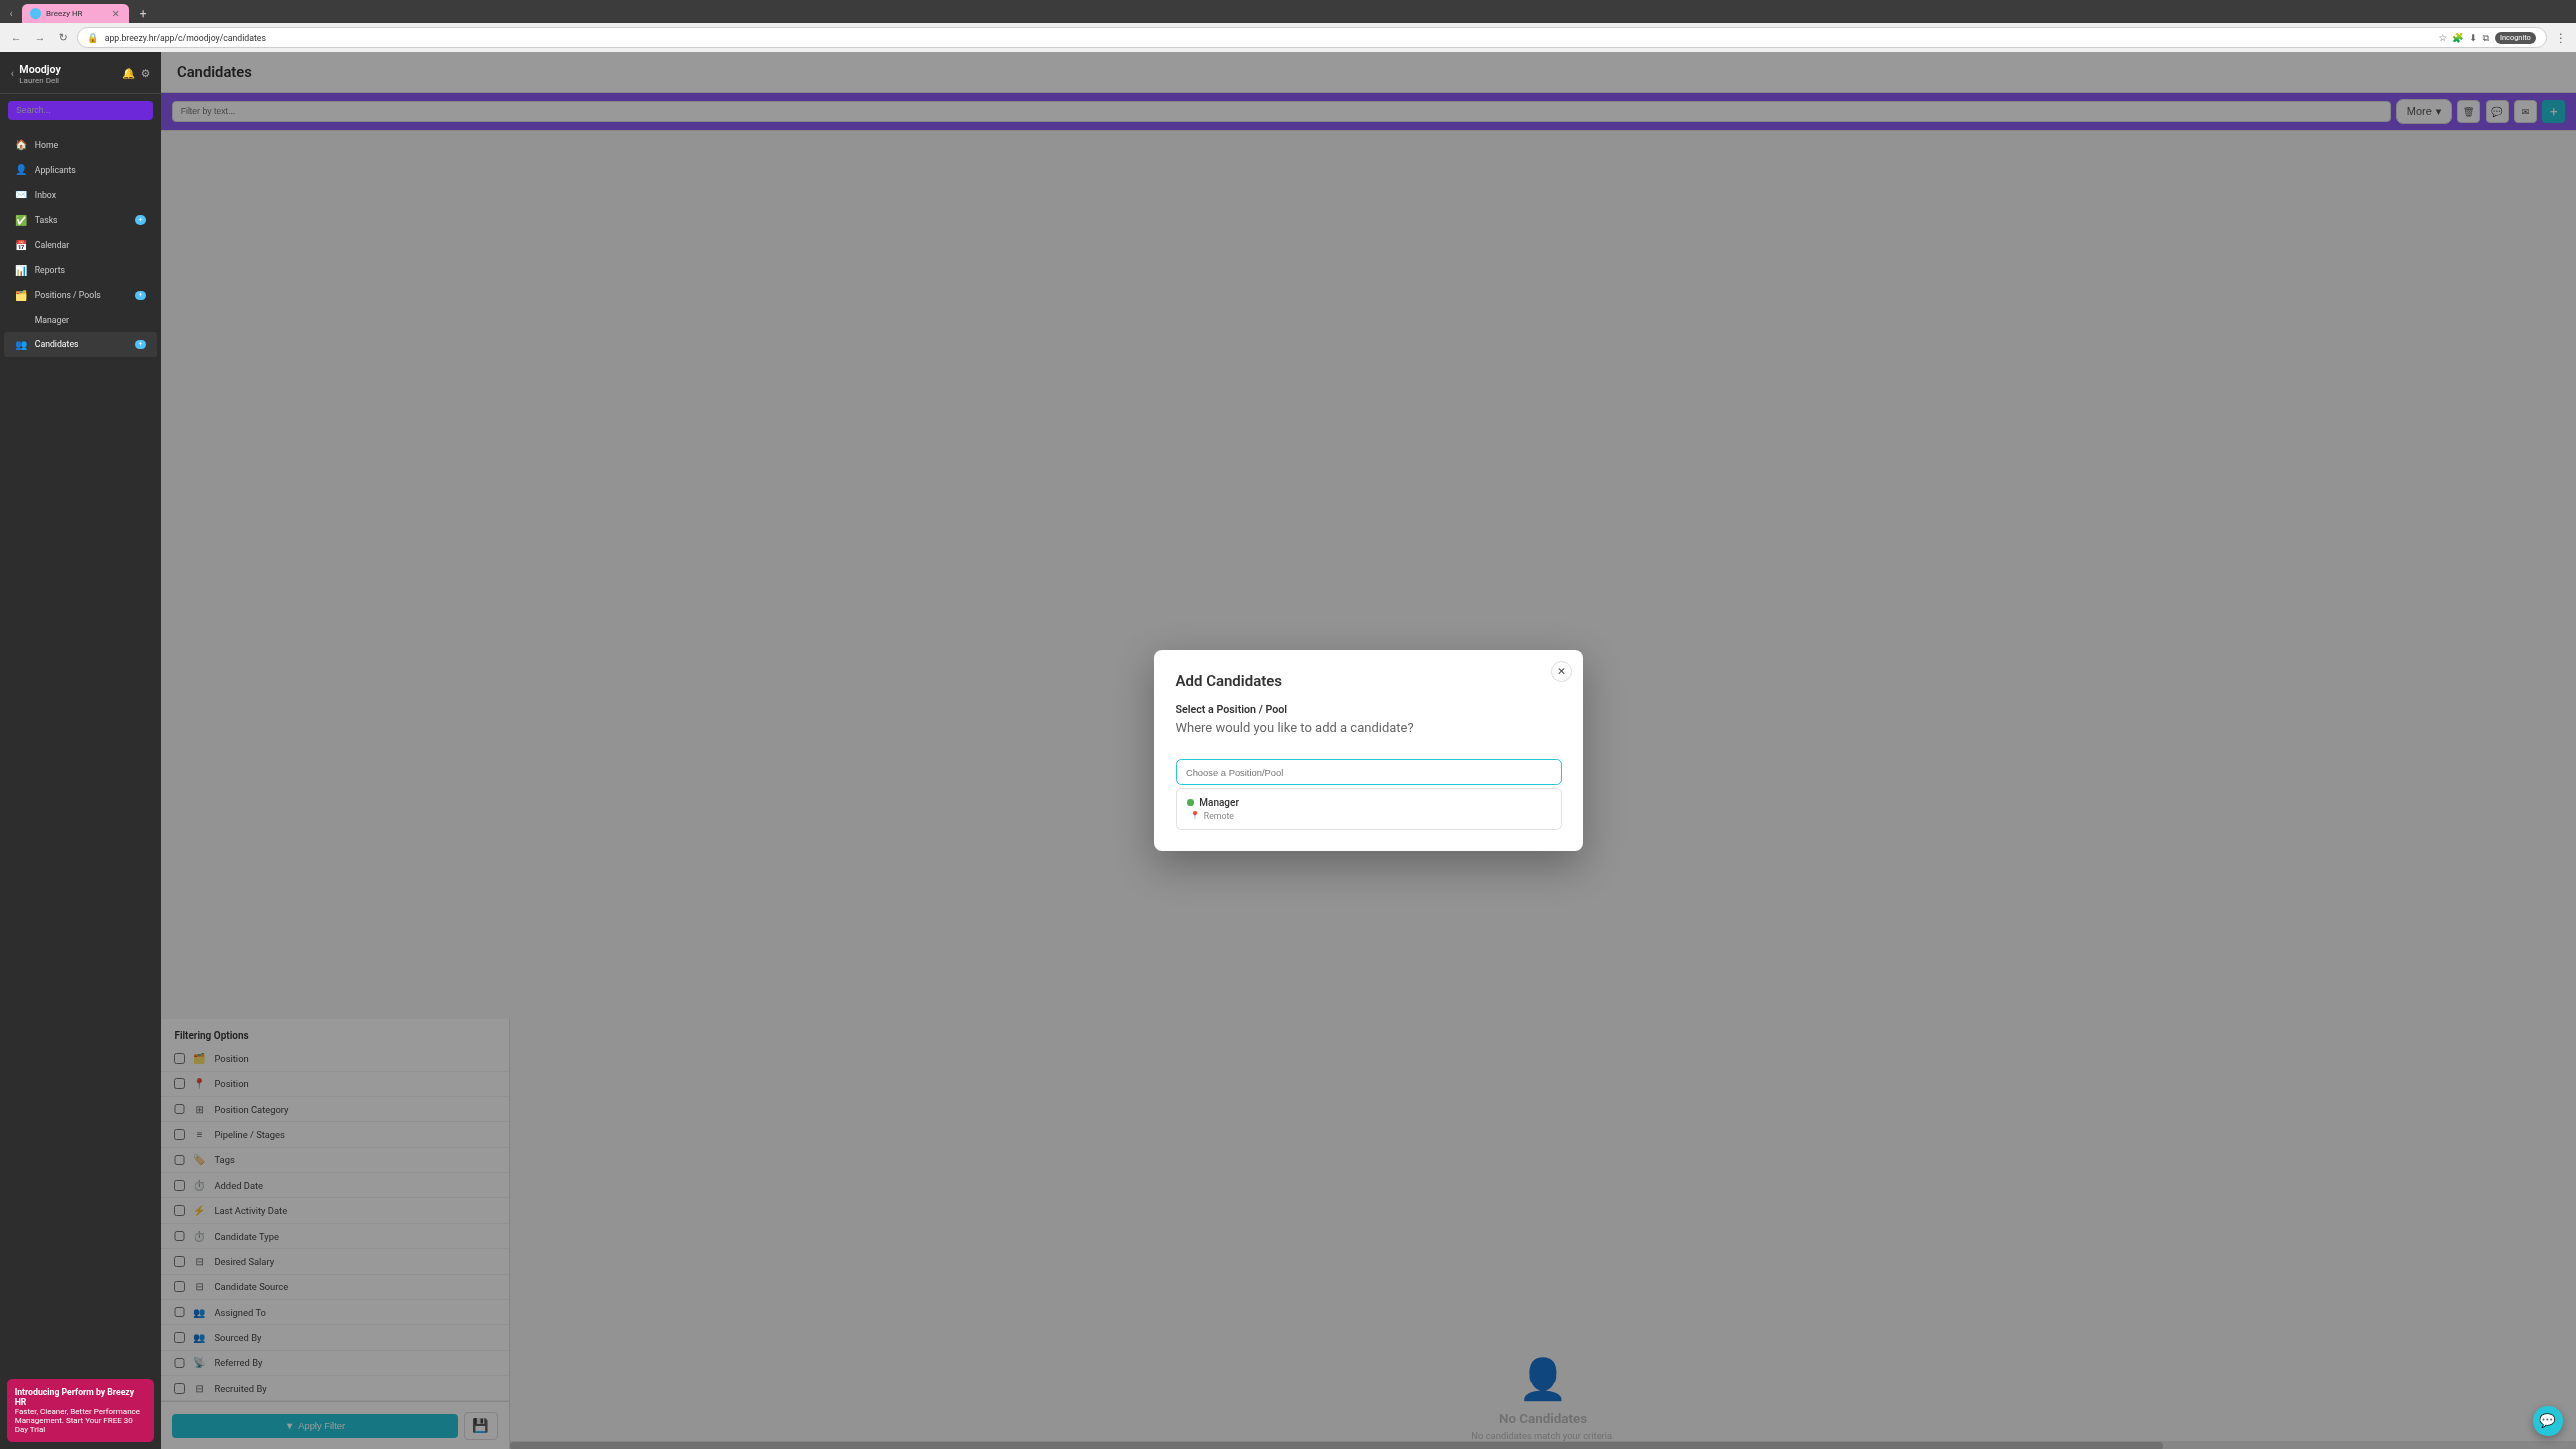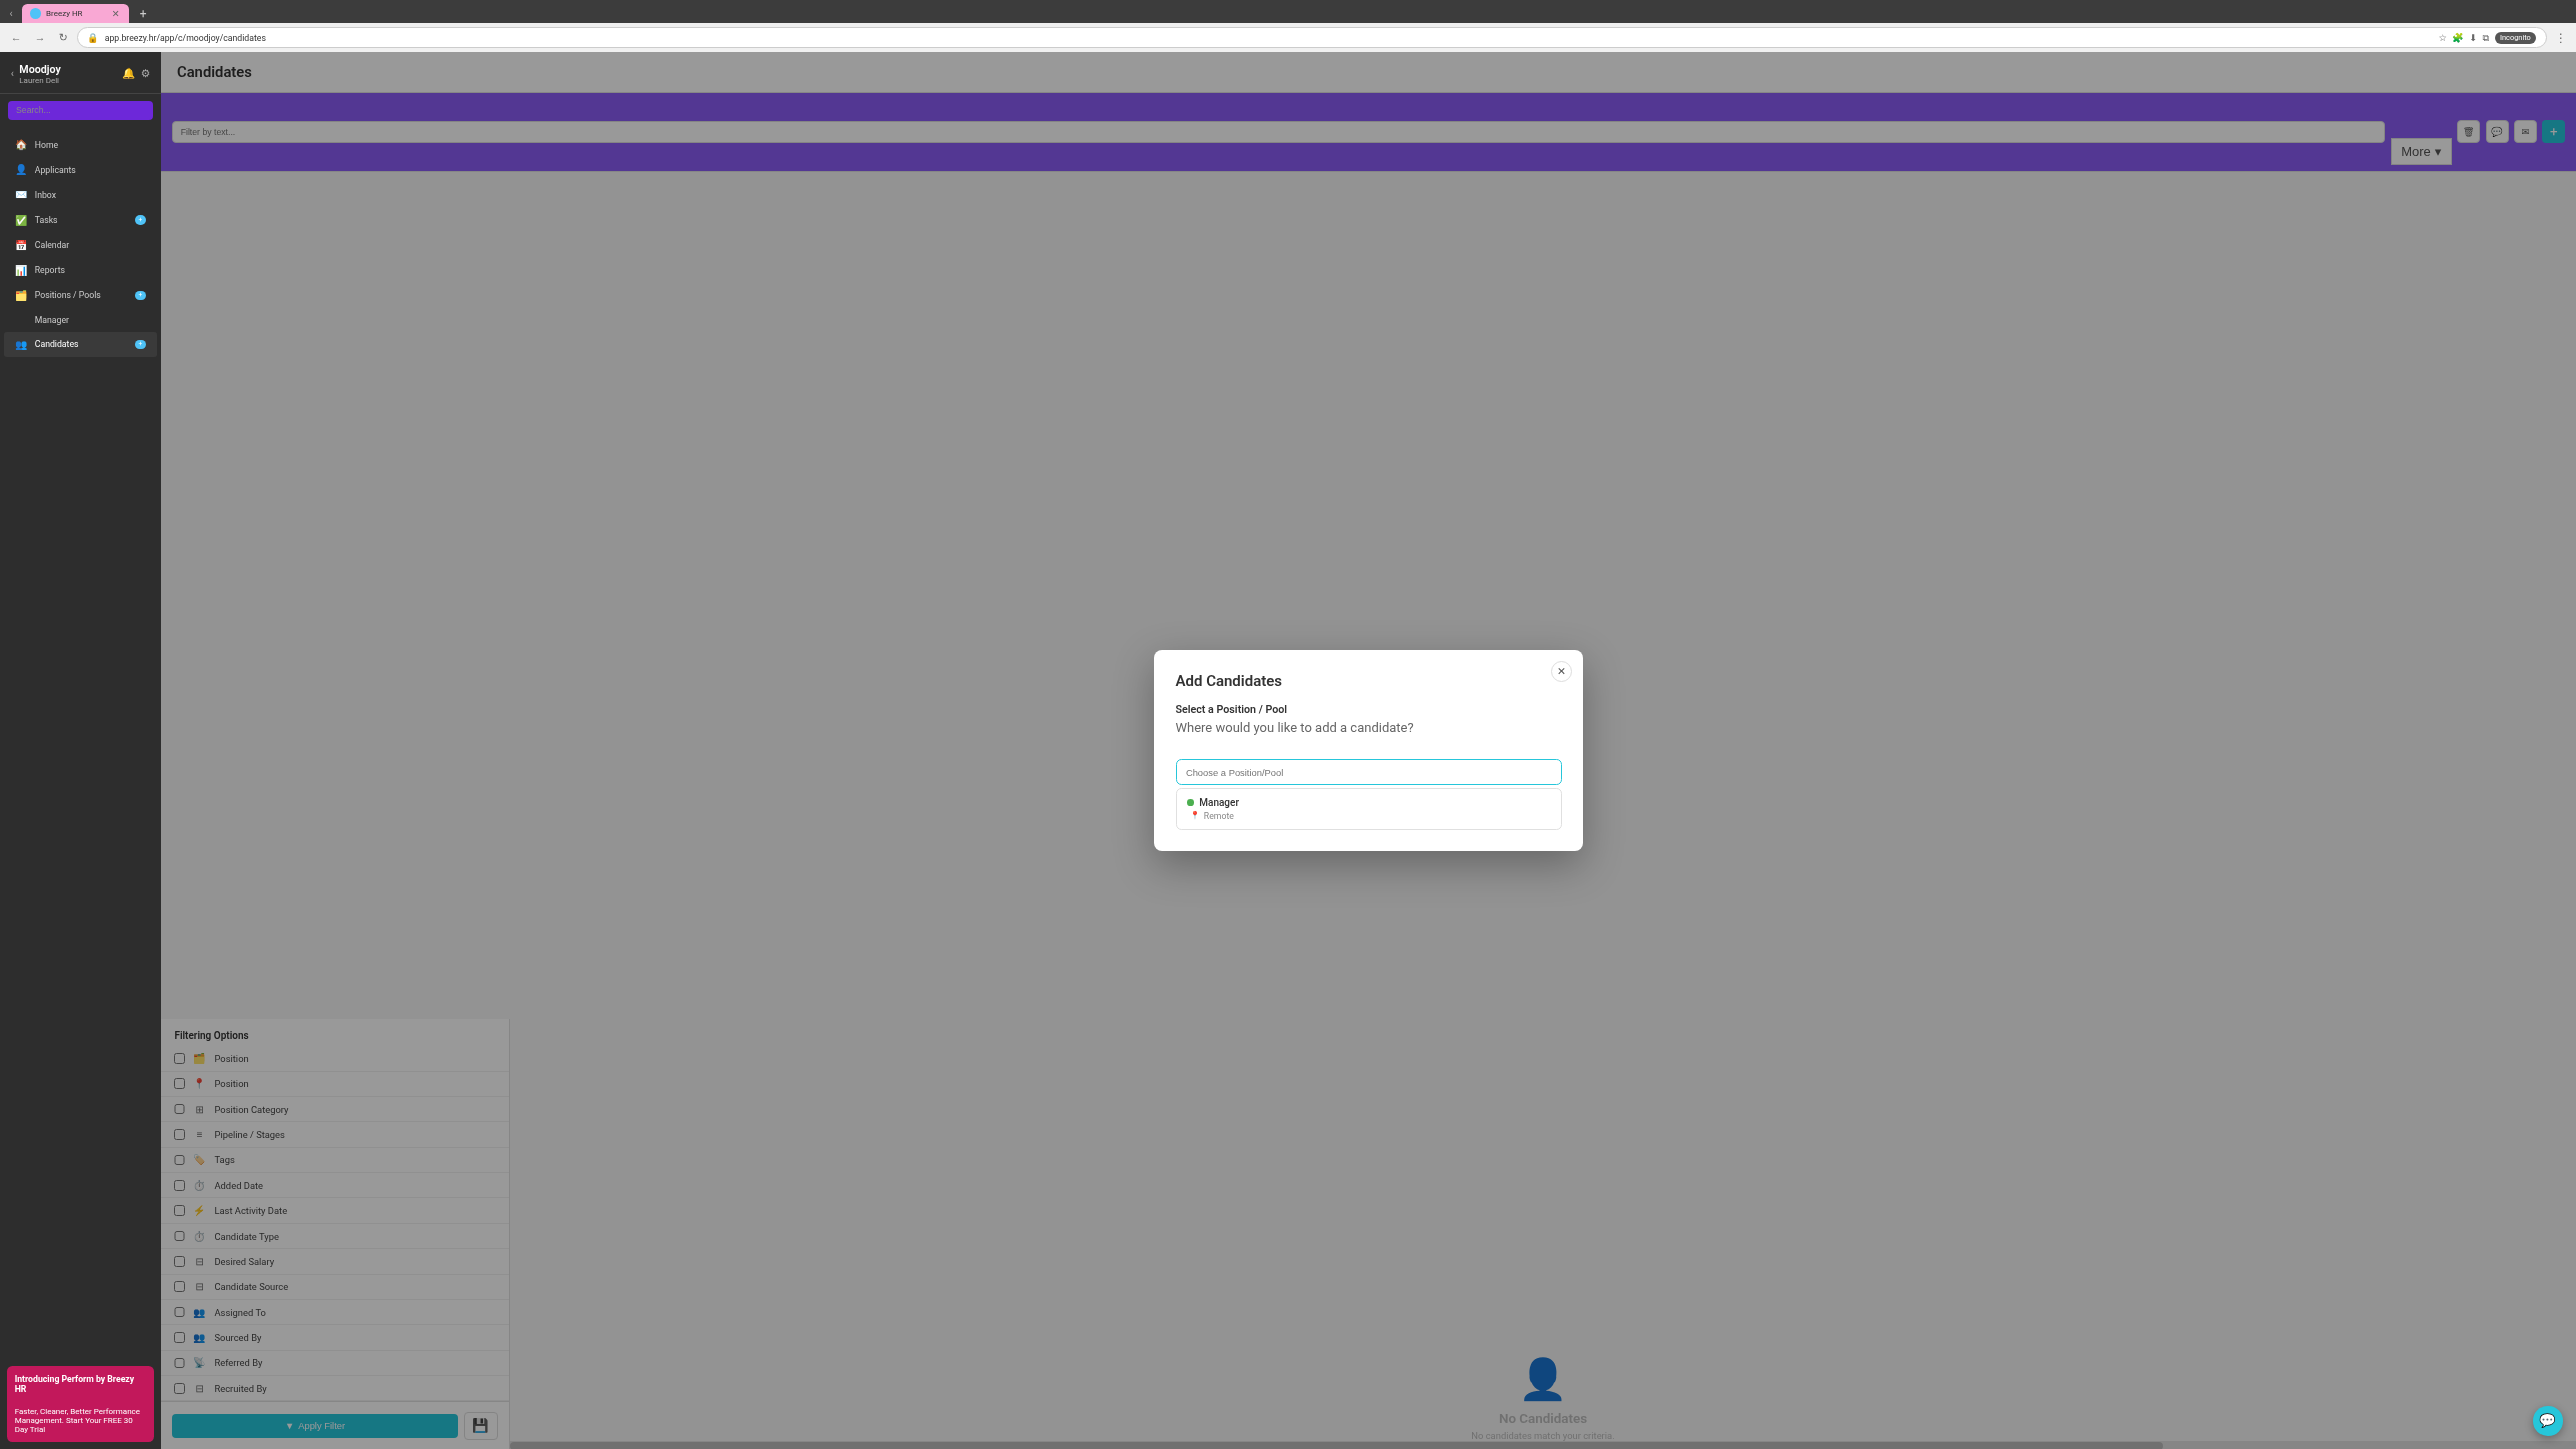--- a/index.html
+++ b/index.html
@@ -43,31 +43,31 @@
 
     .sidebar-nav { flex: 1; overflow-y: auto; padding: 5.4px 0; }
     .nav-item { display: flex; align-items: center; gap: 6.7px; padding: 6.7px 10.7px; cursor: pointer; color: #ccc; font-size: 8.7px; border-radius: 2.7px; margin: 0.7px 4px; }
     .nav-item.active { background: #3a3a3a; color: #fff; }
     .nav-item .nav-icon { width: 13.4px; text-align: center; font-size: 10px; }
     .nav-item .nav-label { flex: 1; }
     .nav-badge { background: #4fc3f7; color: #fff; font-size: 6.7px; padding: 0.7px 4px; border-radius: 6.7px; }
     .nav-dot { width: 5.4px; height: 5.4px; background: #4caf50; border-radius: 50%; }
 
     .promo-banner { margin: 6.7px; border-radius: 5.4px; background: #c2185b; padding: 8px; color: #fff; font-size: 8px; }
-    .promo-title { font-weight: 700; font-size: 8.7px; margin-bottom: 13px; }
+    .promo-title { font-weight: 700; font-size: 8.7px; margin-bottom: 0; }
 
     
     .main { flex: 1; display: flex; flex-direction: column; overflow: hidden; background: #f5f5f5; position: relative; }
 
     .main-header { background: #fff; padding: 10.7px 16px; border-bottom: 0.7px solid #e0e0e0; display: flex; align-items: center; justify-content: space-between; }
     .page-title-h { font-size: 14.8px; font-weight: 600; color: #333; }
 
     .candidates-toolbar { background: #8b5cf6; padding: 6.7px 10.7px; border-bottom: 0.7px solid #e0e0e0; display: flex; align-items: center; gap: 5.4px; }
     .filter-input { flex: 1; border: 0.7px solid #ddd; border-radius: 4px; padding: 4.7px 8px; font-size: 8.7px; outline: none; color: #555; }
-    .toolbar-btn { border: none; border-radius: 0; padding: 4.7px 9.4px; cursor: pointer; font-size: 13px; display: flex; align-items: center; gap: 4px; margin-top: 39px; }
+    .toolbar-btn { border: none; border-radius: 7px; padding: 4.7px 9.4px; cursor: pointer; font-size: 11px; display: flex; align-items: center; gap: 4px; }
     .more-btn { background: #fff; border: 0.7px solid #ddd; color: #555; }
     .icon-btn { background: #fff; border: 0.7px solid #ddd; color: #555; width: 23px; height: 23px; display: flex; align-items: center; justify-content: center; border-radius: 4px; cursor: pointer; }
     .add-btn { background: #26c6da; color: #fff; border: none; width: 23px; height: 23px; border-radius: 4px; cursor: pointer; font-size: 13.4px; display: flex; align-items: center; justify-content: center; }
 
     .content-area { display: flex; flex: 1; overflow: hidden; align-items: flex-end; }
 
     
     .filter-panel { width: 349px; background: #fff; border-right: 0.7px solid #e0e0e0; overflow-y: auto; flex-shrink: 0; }
     .filter-section-title { font-size: 10px; font-weight: 600; color: #333; padding: 10.7px 13.4px 5.4px; }
     .filter-row { display: flex; align-items: center; padding: 6.7px 13.4px; gap: 8px; border-bottom: 0.7px solid #f0f0f0; }

